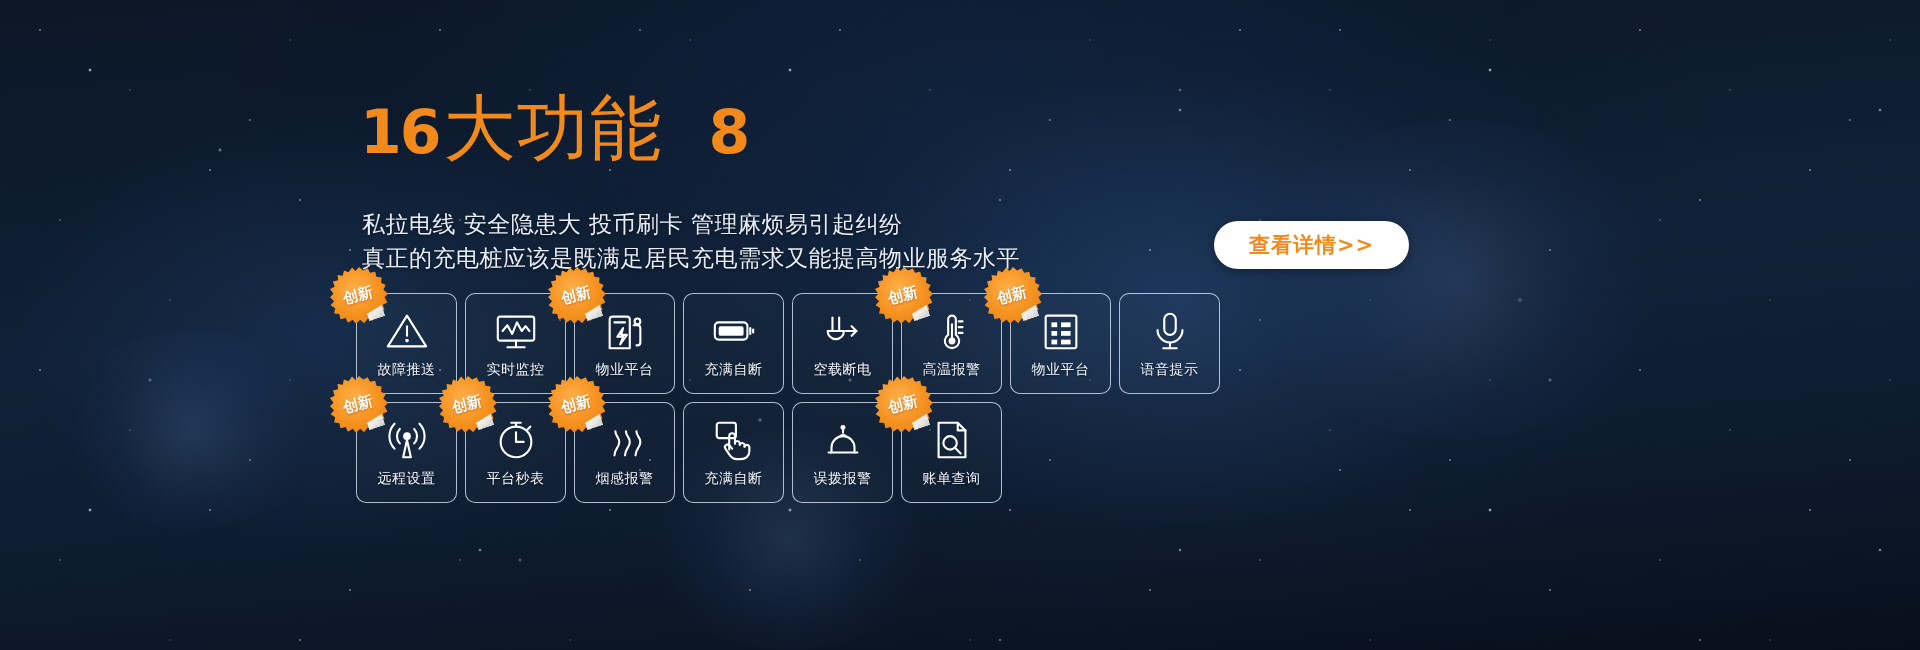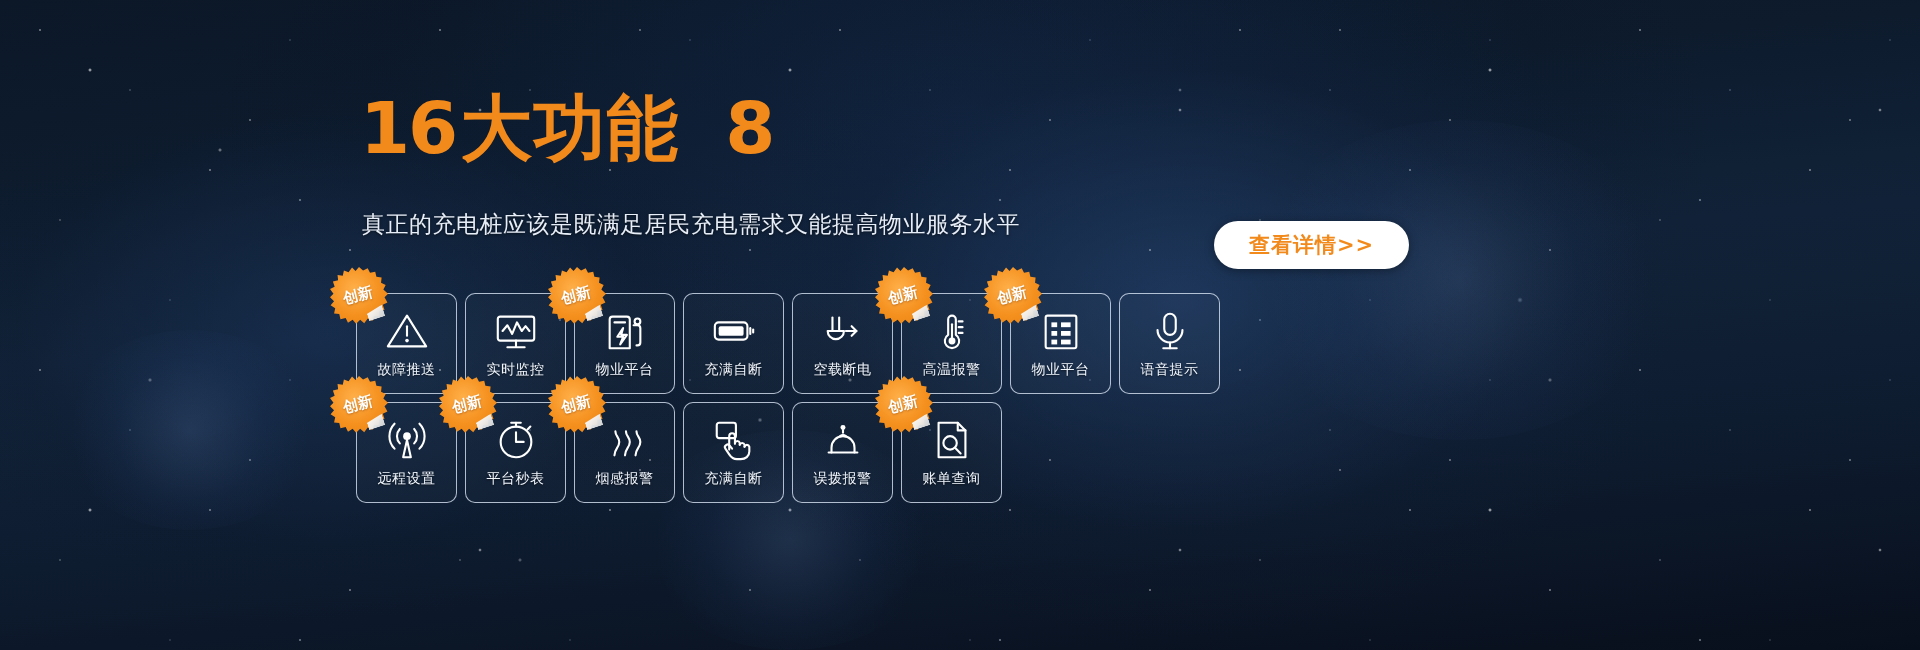--- a/index.html
+++ b/index.html
@@ -70,28 +70,28 @@
     position: absolute;
     left: 360px;
     top: 92px;
     display: flex;
     align-items: baseline;
     white-space: nowrap;
   }
   .hl-num {
     font-family: "DejaVu Sans", sans-serif;
     font-weight: 700;
-    font-size: 72px;
+    font-size: 60px;
     line-height: 1;
     color: #f2891b;
     letter-spacing: -2px;
   }
   .hl-cn {
     font-family: "DejaVu Sans", sans-serif;
-    font-weight: 700;
+    font-weight: 400;
     font-size: 72px;
     line-height: 1;
     color: #f2891b;
     letter-spacing: 1px;
     margin-left: 4px;
   }
   .hl-gap { width: 46px; display:inline-block; }
 
   
   .subtitle {
@@ -233,20 +233,21 @@
   <div class="nebula" style="left:640px; top:430px; width:300px; height:220px;"></div>
 
   <div class="headline">
     <span class="hl-num">16</span>
     <span class="hl-cn">大功能</span>
     <span class="hl-gap"></span>
     <span class="hl-num">8</span>
   </div>
 
   <div class="subtitle">
+    <div>私拉电线  安全隐患大  投币刷卡  管理麻烦易引起纠纷</div>
     <div>真正的充电桩应该是既满足居民充电需求又能提高物业服务水平</div>
   </div>
 
   <div class="cta">
     <span>查看详情&gt;&gt;</span>
   </div>
 
   <div class="grid">
     <div class="grid-row">
         <div class="card">

